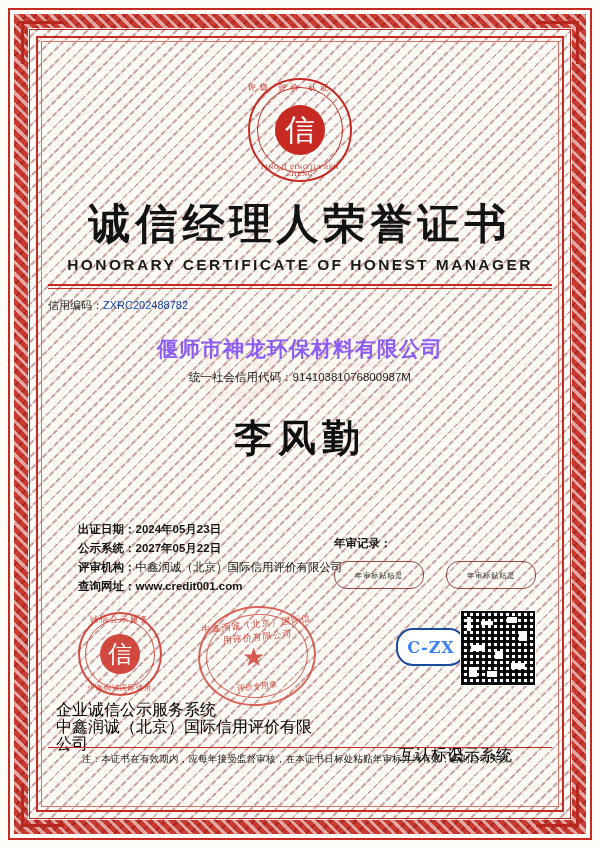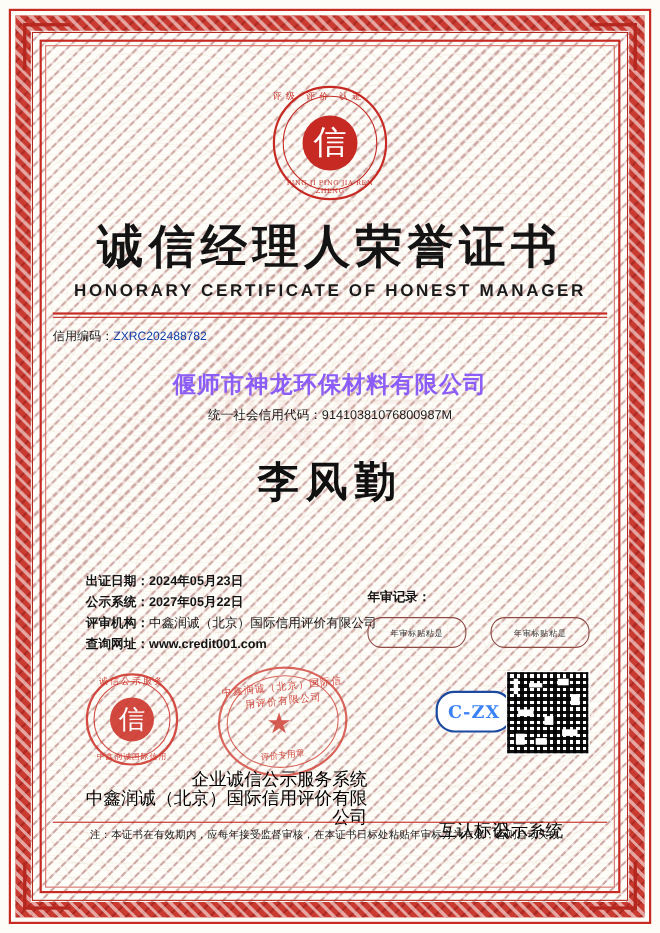--- a/index.html
+++ b/index.html
@@ -373,23 +373,23 @@
       repeating-linear-gradient(0deg, #111 0 3px, #fff 3px 6px);
     background-blend-mode: multiply;
     border: 1px solid #fff;
   }
   .qr .mask {
     position: absolute;
     background: #fff;
   }
   .cap-left {
     position: absolute;
-    left: 26px;
+    left: 8px;
     bottom: 14px;
-    text-align: right;
+    text-align: left;
     width: 260px;
     line-height: 17px;
   }
   .cap-mid {
     position: absolute;
     left: 338px;
     bottom: 0px;
     width: 90px;
     text-align: center;
   }

